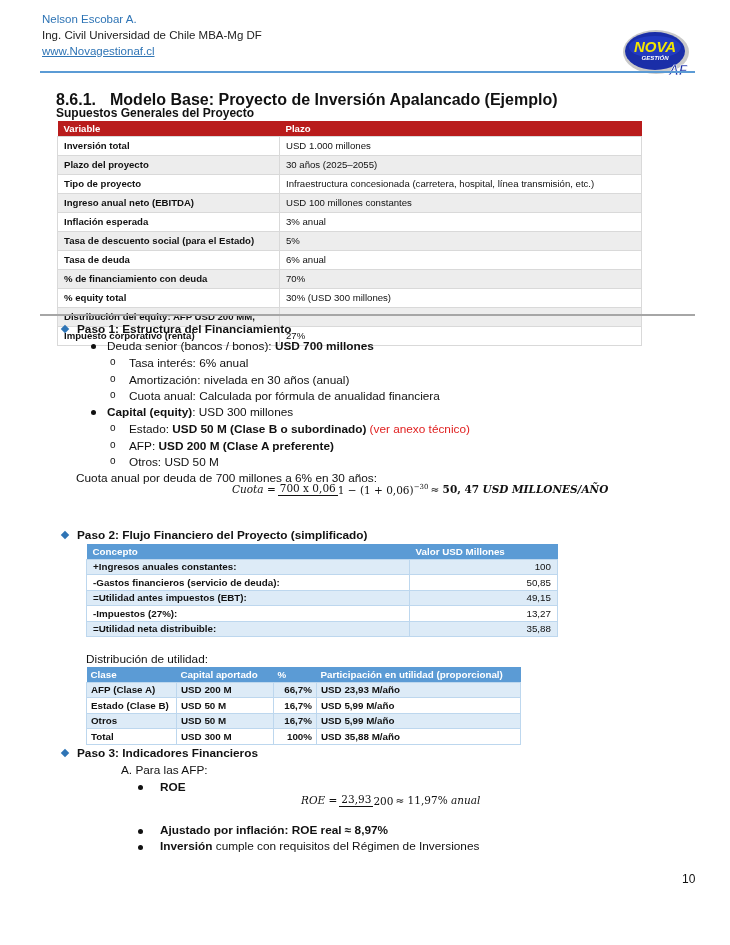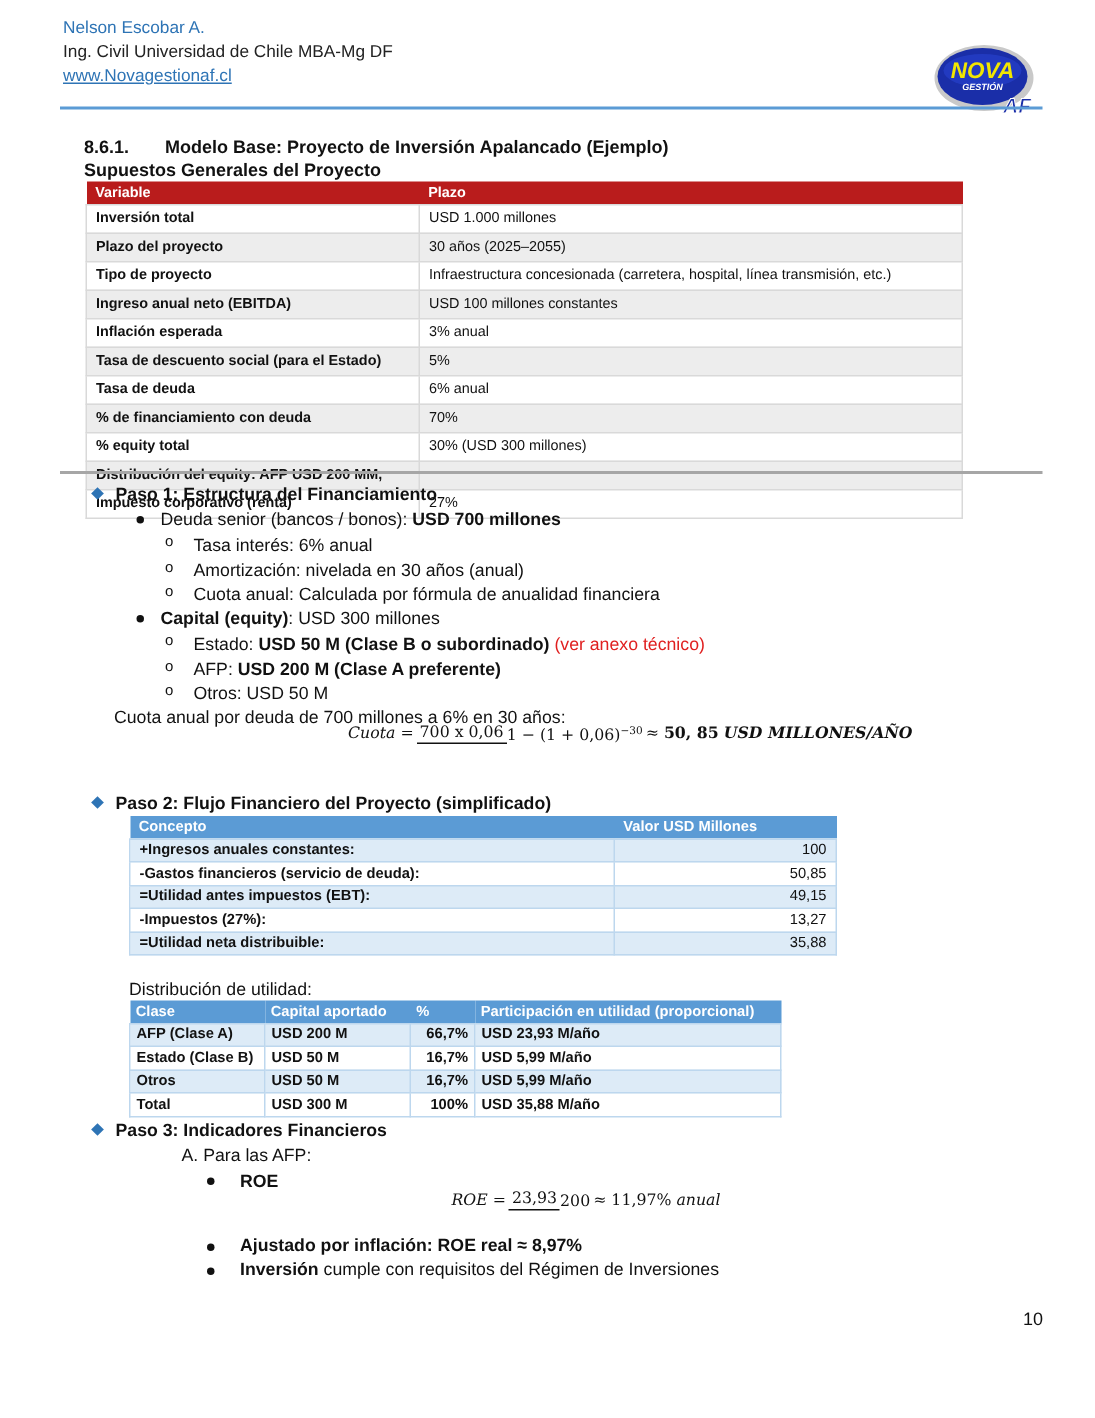--- a/index.html
+++ b/index.html
@@ -7,21 +7,21 @@
   body { position: relative; font-family: "Liberation Sans", sans-serif; color: #111; overflow: hidden; }
 
   .header { position: absolute; left: 42px; top: 11px; font-size: 11.5px; line-height: 16px; }
   .header .name { color: #2e74b5; }
   .header .title { color: #222; }
   .header .web { color: #2e74b5; text-decoration: underline; }
   .header-rule { position: absolute; left: 40px; top: 71px; width: 655px; height: 1.5px; background: #5b9bd5; }
 
   .logo { position: absolute; left: 622px; top: 28px; width: 70px; height: 52px; }
 
-  .h-section { position: absolute; left: 56px; top: 91px; font-size: 12px; font-weight: bold; }
+  .h-section { position: absolute; left: 56px; top: 91px; font-size: 16px; font-weight: bold; }
   .h-section .num { display: inline-block; width: 54px; }
   .h-sub { position: absolute; left: 56px; top: 106px; font-size: 12px; font-weight: bold; }
 
   table { border-collapse: collapse; font-size: 9.6px; }
   .t-sup { position: absolute; left: 57px; top: 121px; width: 585px; }
   .t-sup th { background: #b91c1c; color: #fff; text-align: left; font-weight: bold; padding: 0 6px; height: 15px; }
   .t-sup td { padding: 0 6px; height: 19px; border: 1px solid #d9d9d9; }
   .t-sup td:first-child { font-weight: bold; width: 222px; }
   .t-sup tr:nth-child(even) td { background: #ededed; }
   .t-sup tr:nth-child(odd) td { background: #ffffff; }
@@ -176,21 +176,21 @@
 
 <div class="txt" style="left:76px; top:471px;">Cuota anual por deuda de 700 millones a 6% en 30 años:</div>
 
 <div class="formula" style="left:232px; top:482px;">
   <span class="it">Cuota =</span>
   <span class="frac">
     <span class="n">700 x 0,06</span>
     <span class="d"><span>1 − (1 + 0,06)</span><sup style="font-size:7px">−30</sup></span>
   </span>
   <span>≈</span>&nbsp;
-  <span class="bn">50, 85</span>&nbsp;
+  <span class="bn">50, 47</span>&nbsp;
   <span class="bi">USD MILLONES/AÑO</span>
 </div>
 
 <div class="diamond" style="left:62px; top:532px;"></div>
 <div class="txt b" style="left:77px; top:528px;">Paso 2: Flujo Financiero del Proyecto (simplificado)</div>
 
 <table class="t-flow">
   <thead>
     <tr>
       <th>Concepto</th>

